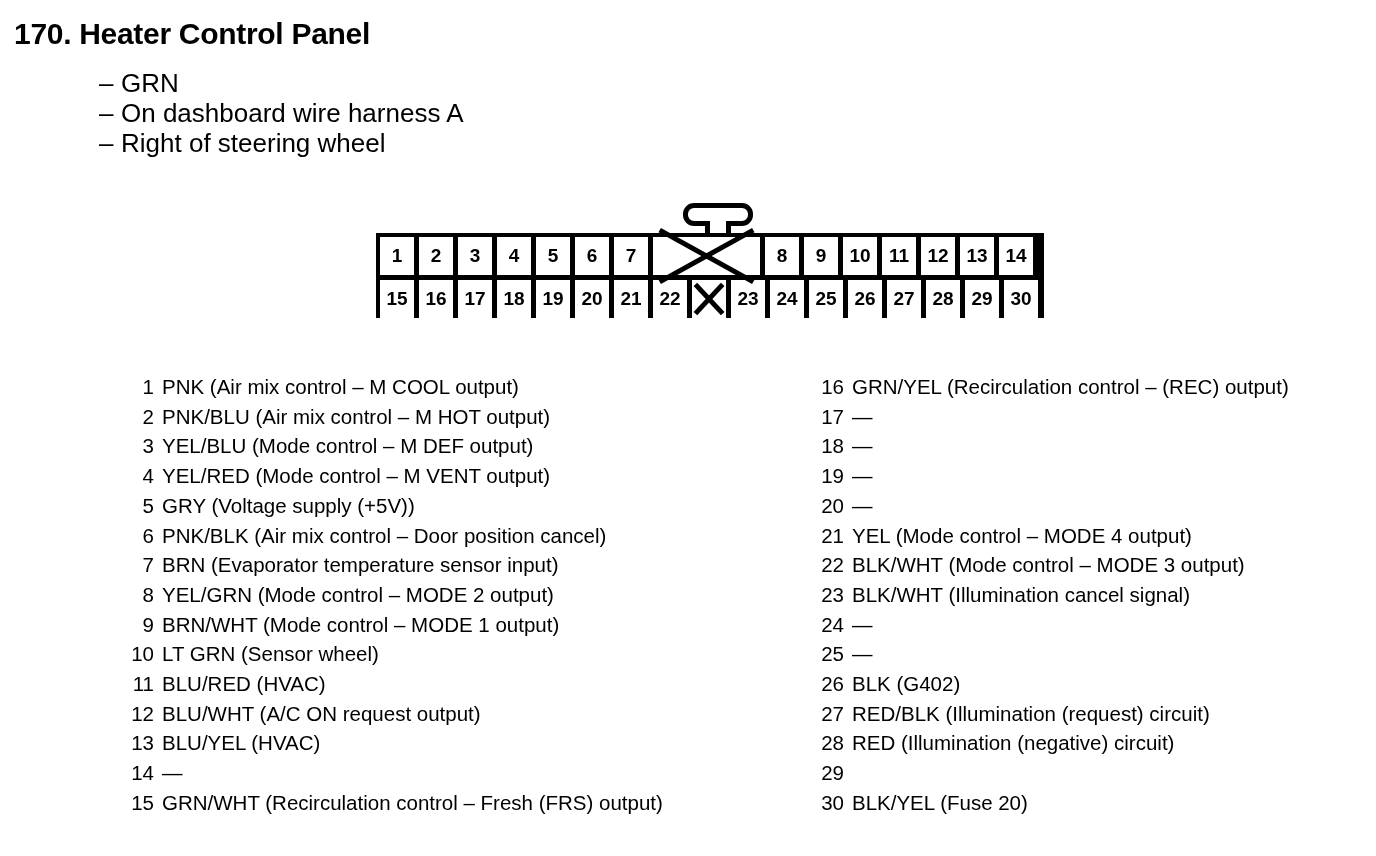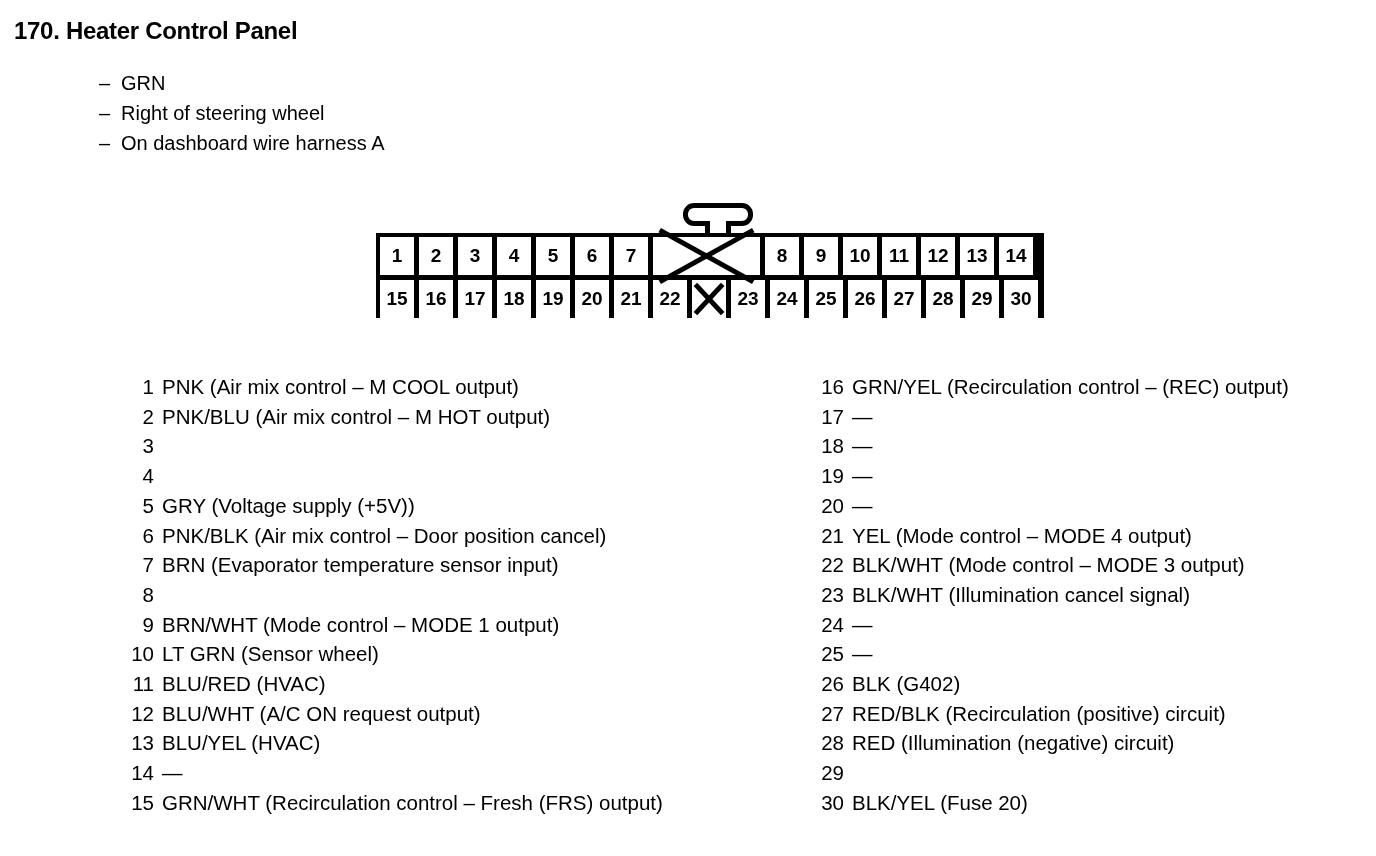--- a/index.html
+++ b/index.html
@@ -14,30 +14,30 @@
     font-family: "Liberation Sans", sans-serif;
     color: #000000;
     overflow: hidden;
   }
 
   
   #page-title {
     position: absolute;
     left: 14px;
     top: 17px;
-    font-size: 24px;
+    font-size: 30px;
     font-weight: bold;
     letter-spacing: -0.3px;
     white-space: nowrap;
   }
   #subtitle-list {
     position: absolute;
     left: 99px;
     top: 68px;
-    font-size: 20px;
+    font-size: 26px;
     line-height: 30px;
   }
   .subtitle-item {
     white-space: nowrap;
   }
   .subtitle-dash {
     display: inline-block;
     width: 22px;
   }
 
@@ -152,22 +152,22 @@
     margin-left: 8px;
   }
 </style>
 </head>
 <body>
 
 <div id="page-title">170.  Heater Control Panel</div>
 
 <div id="subtitle-list">
     <div class="subtitle-item"><span class="subtitle-dash">–</span><span>GRN</span></div>
+    <div class="subtitle-item"><span class="subtitle-dash">–</span><span>On dashboard wire harness A</span></div>
     <div class="subtitle-item"><span class="subtitle-dash">–</span><span>Right of steering wheel</span></div>
-    <div class="subtitle-item"><span class="subtitle-dash">–</span><span>On dashboard wire harness A</span></div>
   </div>
 
 <div id="latch">
   <div id="latch-body"></div>
   <div id="latch-neck"></div>
 </div>
 
 <div id="connector">
   <div class="conn-row top" id="conn-row-top">
       <div class="conn-cell">1</div>
@@ -211,38 +211,41 @@
     <div class="pin-row">
       <span class="pin-num">1</span>
       <span class="pin-label">PNK (Air mix control – M COOL output)</span>
     </div>
     <div class="pin-row">
       <span class="pin-num">2</span>
       <span class="pin-label">PNK/BLU (Air mix control – M HOT output)</span>
     </div>
     <div class="pin-row">
       <span class="pin-num">3</span>
+      <span class="pin-label">YEL/BLU (Mode control – M DEF output)</span>
     </div>
     <div class="pin-row">
       <span class="pin-num">4</span>
+      <span class="pin-label">YEL/RED (Mode control – M VENT output)</span>
     </div>
     <div class="pin-row">
       <span class="pin-num">5</span>
       <span class="pin-label">GRY (Voltage supply (+5V))</span>
     </div>
     <div class="pin-row">
       <span class="pin-num">6</span>
       <span class="pin-label">PNK/BLK (Air mix control – Door position cancel)</span>
     </div>
     <div class="pin-row">
       <span class="pin-num">7</span>
       <span class="pin-label">BRN (Evaporator temperature sensor input)</span>
     </div>
     <div class="pin-row">
       <span class="pin-num">8</span>
+      <span class="pin-label">YEL/GRN (Mode control – MODE 2 output)</span>
     </div>
     <div class="pin-row">
       <span class="pin-num">9</span>
       <span class="pin-label">BRN/WHT (Mode control – MODE 1 output)</span>
     </div>
     <div class="pin-row">
       <span class="pin-num">10</span>
       <span class="pin-label">LT GRN (Sensor wheel)</span>
     </div>
     <div class="pin-row">
@@ -306,21 +309,21 @@
     <div class="pin-row">
       <span class="pin-num">25</span>
       <span class="pin-label">—</span>
     </div>
     <div class="pin-row">
       <span class="pin-num">26</span>
       <span class="pin-label">BLK (G402)</span>
     </div>
     <div class="pin-row">
       <span class="pin-num">27</span>
-      <span class="pin-label">RED/BLK (Recirculation (positive) circuit)</span>
+      <span class="pin-label">RED/BLK (Illumination (request) circuit)</span>
     </div>
     <div class="pin-row">
       <span class="pin-num">28</span>
       <span class="pin-label">RED (Illumination (negative) circuit)</span>
     </div>
     <div class="pin-row">
       <span class="pin-num">29</span>
     </div>
     <div class="pin-row">
       <span class="pin-num">30</span>

